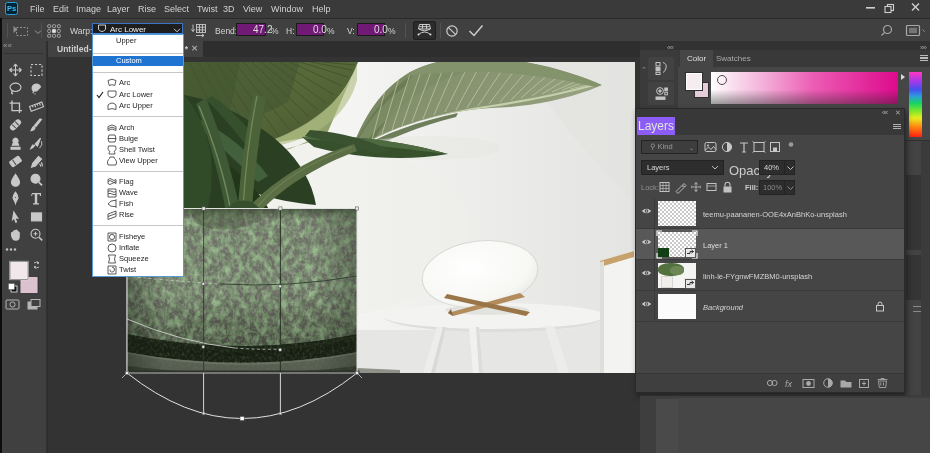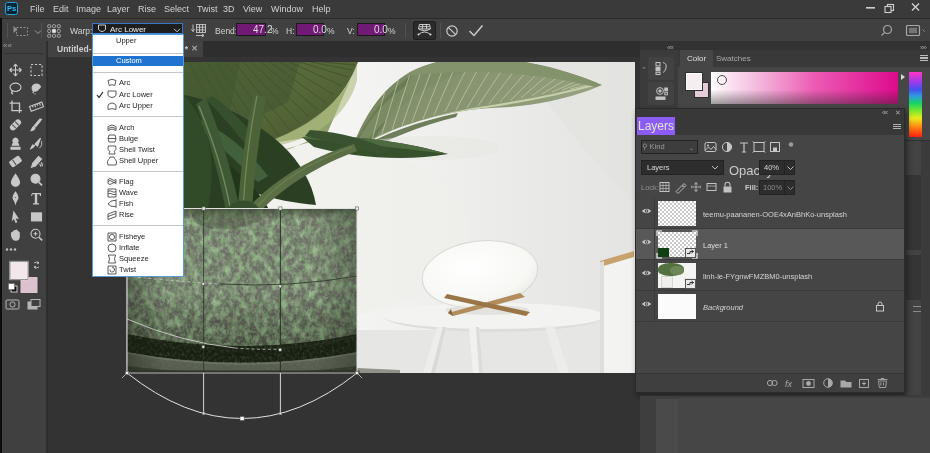--- a/index.html
+++ b/index.html
@@ -478,21 +478,21 @@
     <div class="abs" style="left:0;top:0;width:268px;height:8px;background:#383838"></div>
     <div class="abs" style="left:246px;top:0px;color:#a5a5a5;font-size:6.5px;letter-spacing:-1px">««</div>
     <div class="abs" style="left:259px;top:0px;color:#a5a5a5;font-size:7px">✕</div>
     <div class="abs" style="left:0;top:8px;width:268px;height:18px;background:#383838"></div>
     <div class="abs" style="left:1px;top:8px;width:38px;height:18px;background:#8b5cf6;color:#e2e2e2;font-size:12px;line-height:18px;text-align:center">Layers</div>
     <div class="abs" style="left:257px;top:14px;width:8px;height:7px">
       <div style="height:1.2px;background:#b0b0b0;margin-top:0.8px"></div>
           <div style="height:1.2px;background:#b0b0b0;margin-top:1px"></div>
           <div style="height:1.2px;background:#b0b0b0;margin-top:1px"></div>
     </div>
-    <div class="ddbox" style="left:5px;top:31px;width:57px;height:14px;background:#3d3d3d;color:#9a9a9a;font-size:7.5px;line-height:12px"><span style="margin-left:0">⚲ Kind</span><span style="position:absolute;right:3px;top:1px;font-size:6px">⌄</span></div>
+    <div class="ddbox" style="left:5px;top:31px;width:57px;height:14px;background:#3d3d3d;color:#9a9a9a;font-size:7.5px;line-height:12px"><span style="margin-left:8px">⚲ Kind</span><span style="position:absolute;right:3px;top:1px;font-size:6px">⌄</span></div>
     <svg class="abs" style="left:68px;top:32px" width="125" height="13" viewBox="0 0 125 13">
       <g fill="none" stroke="#c6c6c6" stroke-width="1">
         <rect x="1" y="1.5" width="11" height="9" rx="1.5"></rect>
             <circle cx="4" cy="4.5" r="1" fill="#c6c6c6" stroke="none"></circle>
             <path d="M1.5 9 l3 -3 2.5 2.5 2.5 -3 2.5 3"></path>
         <circle cx="23" cy="6" r="4.6"></circle>
             <path d="M23 1.4 a4.6 4.6 0 0 1 0 9.2 z" fill="#c6c6c6" stroke="none"></path>
         <path d="M36 2 h8 m-4 0 v9 m-2 0 h4" stroke-width="1.2"></path>
         <rect x="50" y="1.5" width="10" height="9"></rect>
             <path d="M50 1.5 l-1.5 -1 M60 1.5 l1.5 -1 M50 10.5 l-1.5 1 M60 10.5 l1.5 1" stroke-width="0.8"></path>
@@ -671,21 +671,21 @@
           </g>
         </svg>
         <span style="position:absolute;left:26px;top:0">Shell Twist</span>
       </div>
       <div class="wmi" style="top:120.7px;">
         <svg style="position:absolute;left:14px;top:1px" width="10" height="10" viewBox="0 0 10 10">
           <g fill="none" stroke="#333" stroke-width="0.8">
             <path d="M3 1 h4 q0 1.5 1.5 2.5 q2 2 0.5 5.5 h-8 q-1.5 -3.5 0.5 -5.5 q1.5 -1 1.5 -2.5 z"></path>
           </g>
         </svg>
-        <span style="position:absolute;left:26px;top:0">Shell Upper</span>
+        <span style="position:absolute;left:26px;top:0">View Upper</span>
       </div>
       <div class="wmi" style="top:141.7px;">
         <svg style="position:absolute;left:14px;top:1px" width="10" height="10" viewBox="0 0 10 10">
           <g fill="none" stroke="#333" stroke-width="0.8">
             <path d="M1 2.5 q2 -2 4 0 t4 0 v4 q-2 -2 -4 0 t-4 0 z M1 4.5 q2 -2 4 0 t4 0"></path>
           </g>
         </svg>
         <span style="position:absolute;left:26px;top:0">Flag</span>
       </div>
       <div class="wmi" style="top:152.8px;">

